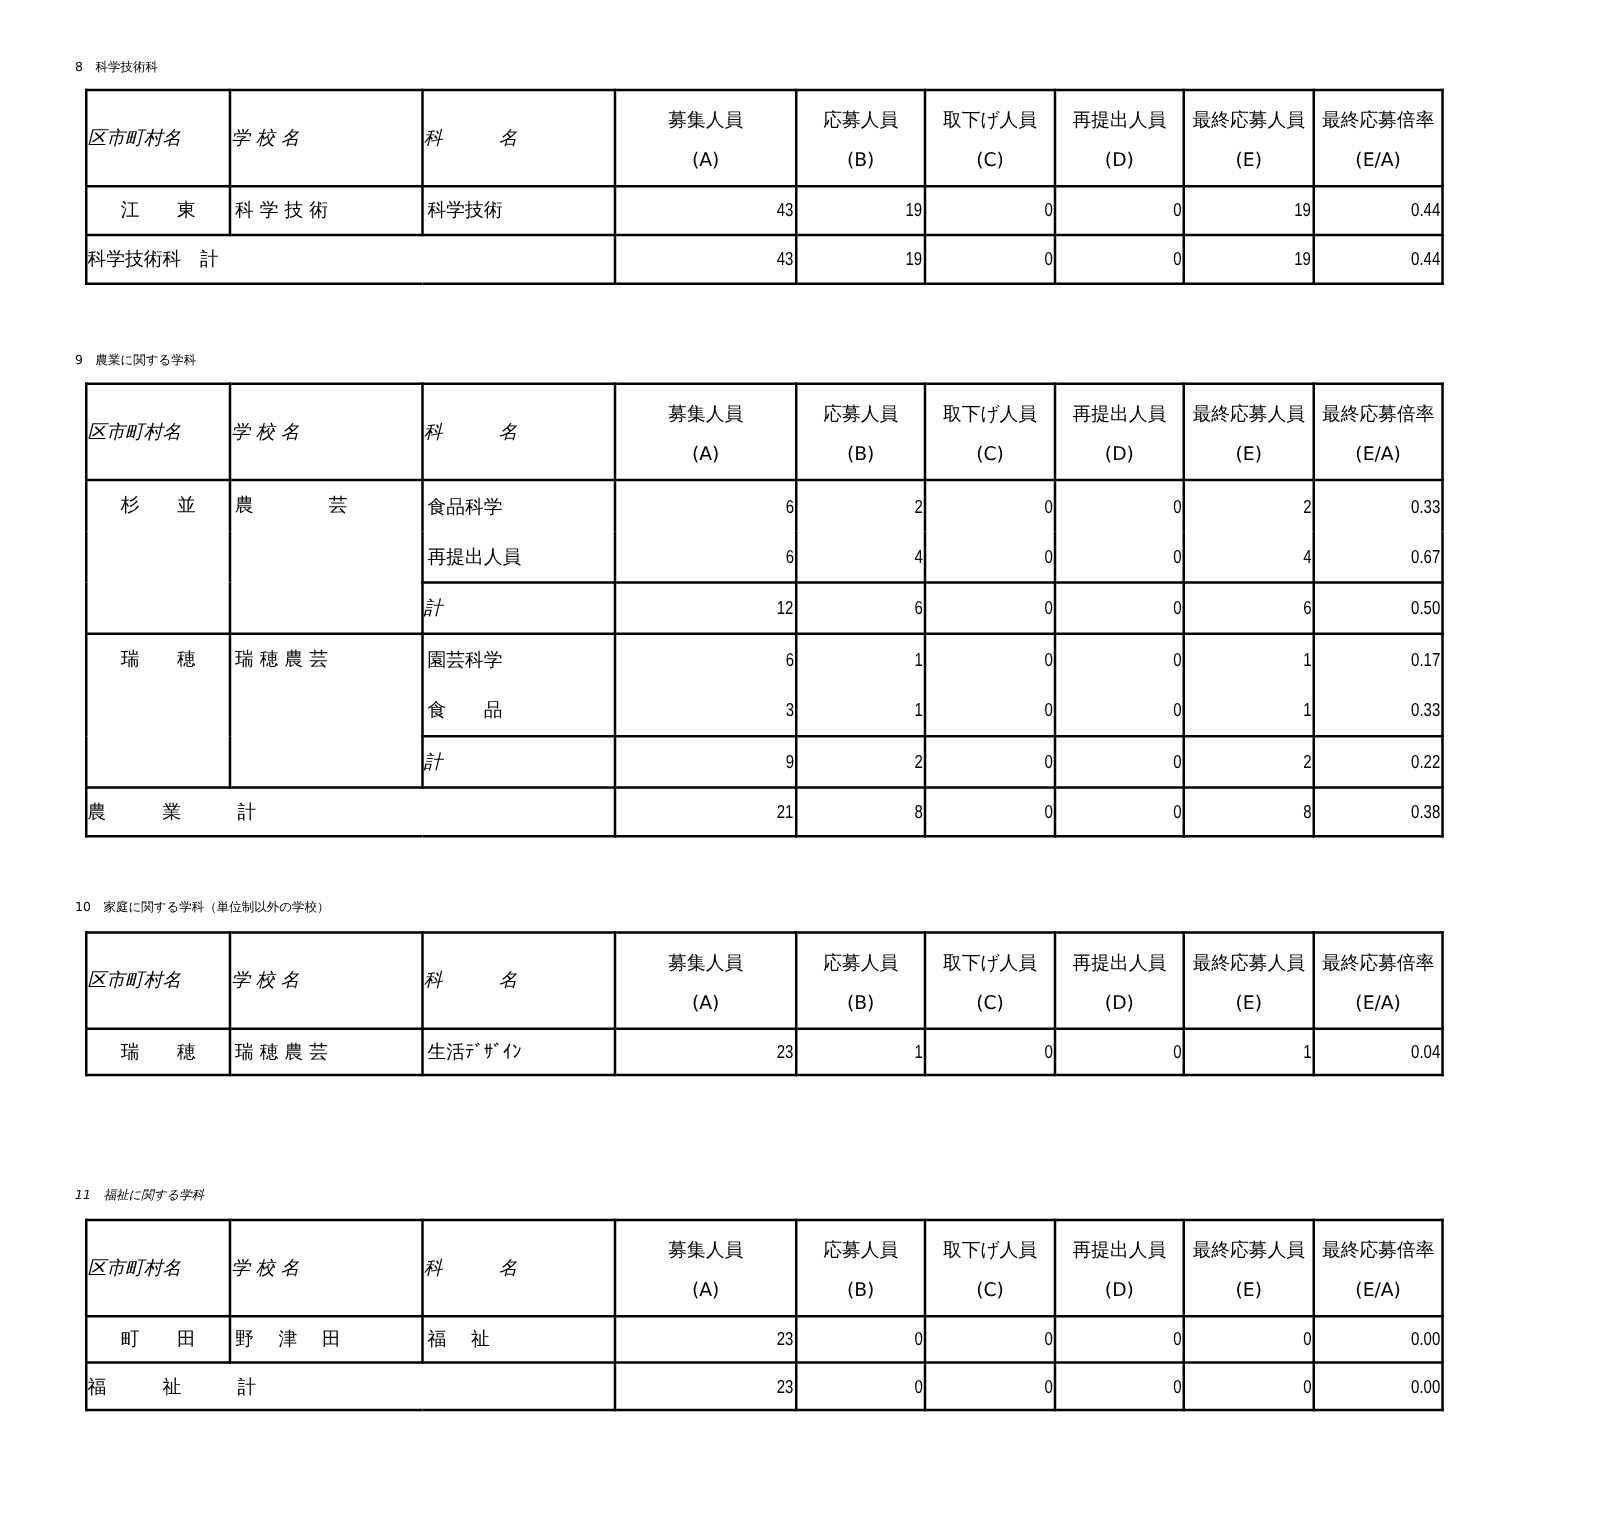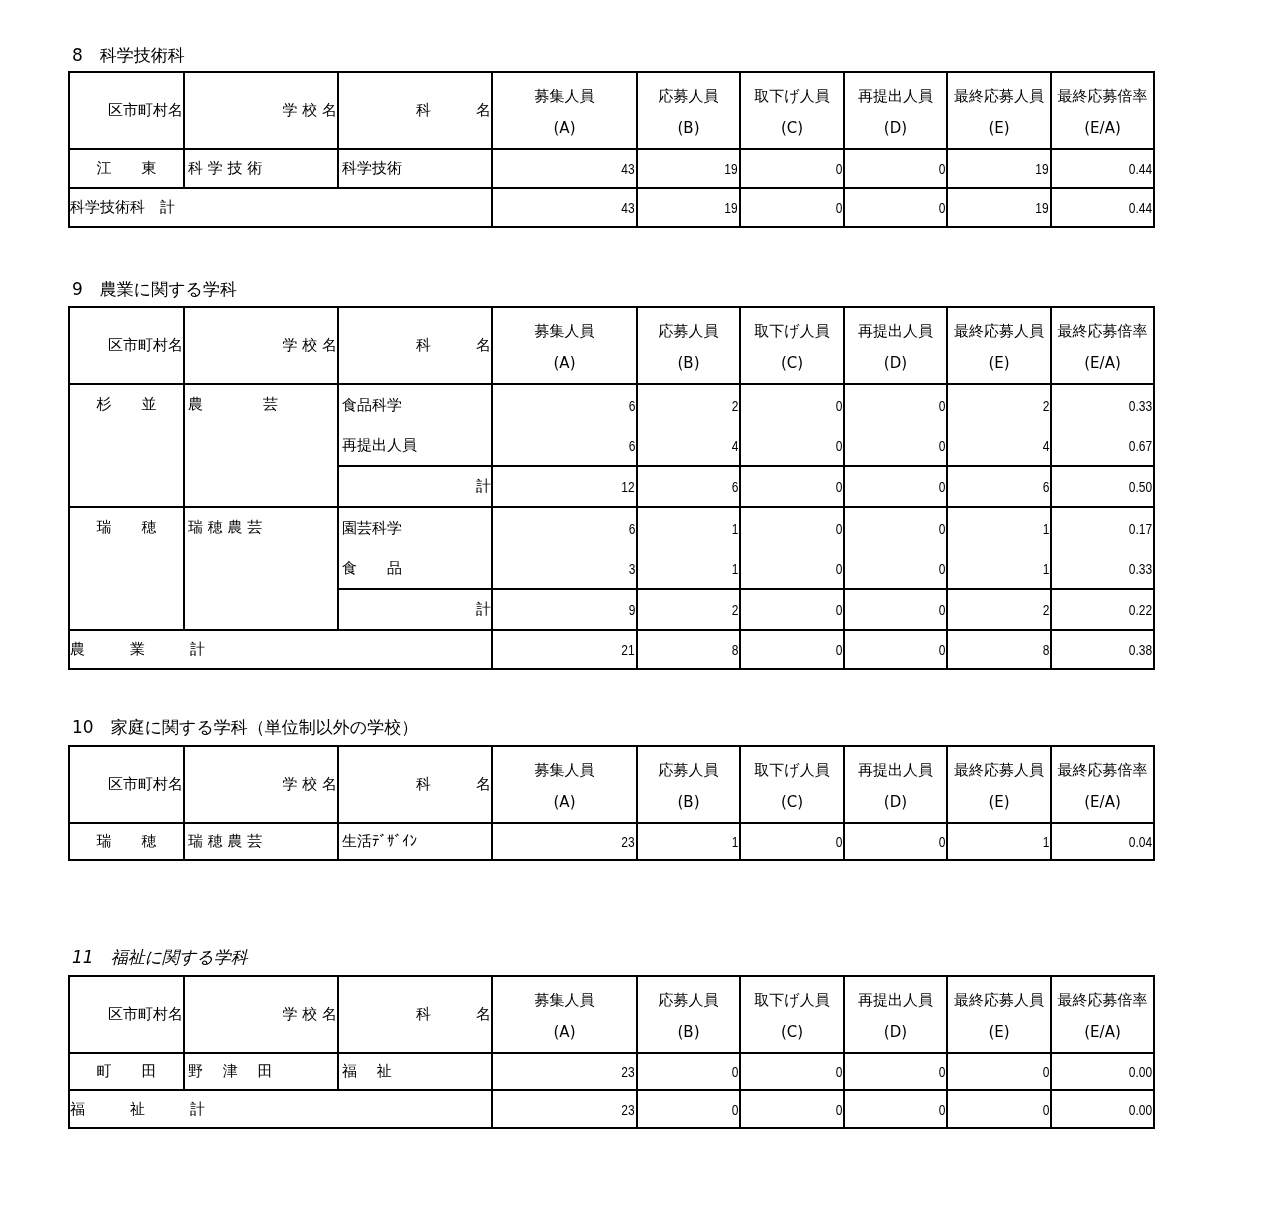--- a/index.html
+++ b/index.html
@@ -1,20 +1,20 @@
 <!DOCTYPE html>
 <html><head>
 <meta charset="utf-8">
 <style>
   html,body{margin:0;padding:0;background:#ffffff;}
   body{width:1280px;height:1230px;position:relative;font-family:"DejaVu Sans","Liberation Sans",sans-serif;color:#000;overflow:hidden;}
-  .section-title{position:absolute;left:72px;font-size:17px;line-height:18px;white-space:pre;}
+  .section-title{position:absolute;left:60px;font-size:10px;line-height:18px;white-space:pre;}
   table.t{position:absolute;left:68px;border-collapse:collapse;table-layout:fixed;font-size:15px;}
   table.t td{border:2px solid #000;padding:0;vertical-align:middle;overflow:hidden;white-space:pre;}
-  .hdr-c{text-align:right;}
+  .hdr-c{text-align:left;font-style:italic;}
   .hdr2{display:flex;flex-direction:column;justify-content:space-between;align-items:center;height:60px;padding:6px 0 4px;box-sizing:border-box;}
   .num{text-align:right;font-family:"Liberation Sans Narrow","Liberation Sans",sans-serif;letter-spacing:0px;padding-right:1px !important;transform-origin:right;}
   .num span{display:inline-block;transform:scaleX(0.8);transform-origin:right;}
   .txt{padding-left:3px !important;}
   .ward{text-align:center;}
   .total-label{text-align:left;}
   td.notop{border-top:none !important;}
   td.nobot{border-bottom:none !important;}
   .vtop{vertical-align:top !important;padding-top:10px !important;}
 </style>

